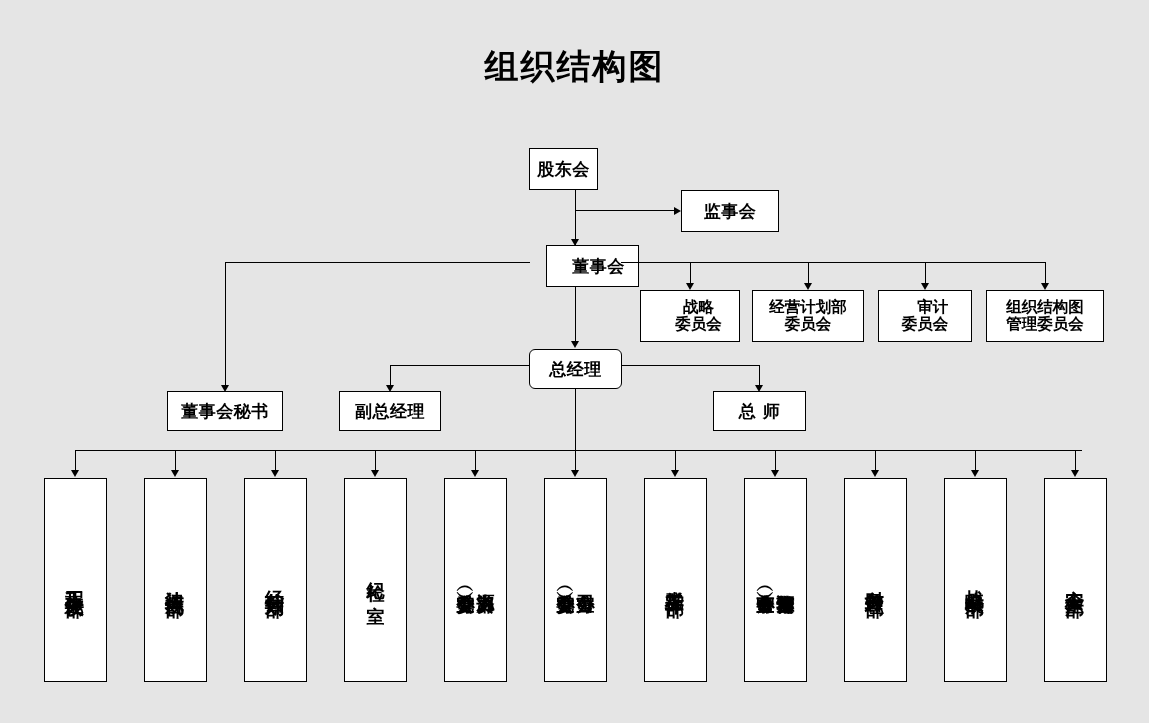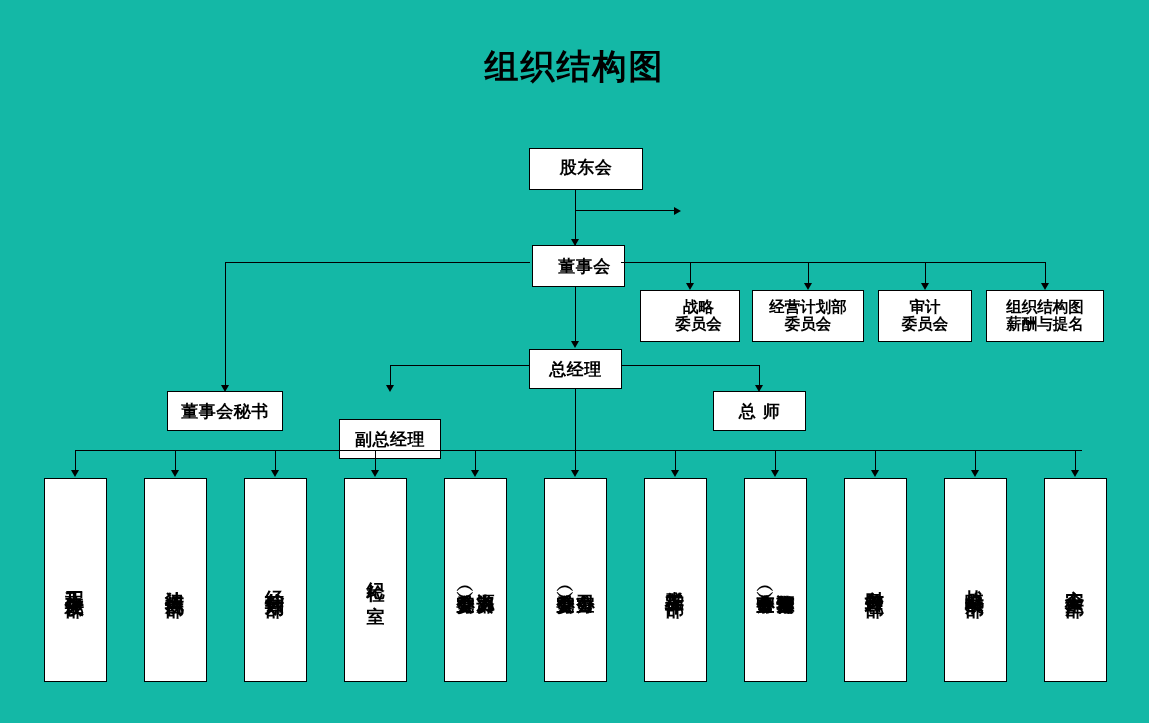--- a/index.html
+++ b/index.html
@@ -5,21 +5,21 @@
   html,body{margin:0;padding:0;background:#ffffff;}
   body{
     font-family:"DejaVu Sans","Liberation Sans",sans-serif;
     color:#000;
     -webkit-font-smoothing:antialiased;
   }
   #stage{
     position:relative;
     width:1149px;
     height:723px;
-    background:#14b8a6;
+    background:#e5e5e5;
     overflow:hidden;
   }
   #chart-title{
     position:absolute;
     left:0; top:44px;
     width:1149px;
     text-align:center;
     font-size:34px;
     font-weight:700;
     letter-spacing:2px;
@@ -92,33 +92,36 @@
     border-right:0;
   }
 </style>
 </head>
 <body>
 
 <div id="stage">
 
   <div id="chart-title">组织结构图</div>
 
-  <div class="node" style="left:529px;top:148px;width:114px;height:42px;font-family:Liberation Mono, monospace;">
+  <div class="node" style="left:529px;top:148px;width:69px;height:42px;">
     <span class="lbl">股东会</span>
   </div>
 
+  <div class="node" style="left:681px;top:190px;width:98px;height:42px;">
+    <span class="lbl">监事会</span>
+  </div>
 
   <div class="ln v" style="left:575px;top:190px;height:55px;"></div>
 
   <div class="ln h" style="left:575px;top:210px;width:99px;"></div>
   <div class="arw right" style="left:674px;top:206.5px;"></div>
 
   <div class="arw" style="left:570.5px;top:239px;"></div>
 
-  <div class="node" style="left:532px;top:245px;width:93px;height:42px;padding-left:12px;">
+  <div class="node" style="left:546px;top:245px;width:93px;height:42px;padding-left:12px;">
     <span class="lbl">董事会</span>
   </div>
 
   <div class="ln h" style="left:225px;top:262px;width:305px;"></div>
   <div class="ln v" style="left:225px;top:262px;height:128px;"></div>
   <div class="arw" style="left:221px;top:385px;"></div>
 
   <div class="ln h" style="left:621px;top:262px;width:425px;"></div>
 
   <div class="ln v" style="left:690px;top:262px;height:26px;"></div>
@@ -132,46 +135,46 @@
 
   <div class="ln v" style="left:1045px;top:262px;height:26px;"></div>
   <div class="arw" style="left:1041px;top:283px;"></div>
 
   <div class="node small" style="left:640px;top:290px;width:100px;height:52px;padding-left:17px;">
     <span class="lbl"><span>战略</span><br><span>委员会</span></span>
   </div>
   <div class="node small" style="left:752px;top:290px;width:112px;height:52px;">
     <span class="lbl"><span>经营计划部</span><br><span>委员会</span></span>
   </div>
-  <div class="node small" style="left:878px;top:290px;width:94px;height:52px;">
+  <div class="node small" style="left:878px;top:290px;width:94px;height:52px;text-align:right;">
     <span class="lbl"><span>审计</span><br><span>委员会</span></span>
   </div>
   <div class="node small" style="left:986px;top:290px;width:118px;height:52px;">
-    <span class="lbl"><span>组织结构图</span><br><span>薪酬与提名</span></span>
+    <span class="lbl"><span>组织结构图</span><br><span>管理委员会</span></span>
   </div>
 
   <div class="ln v" style="left:575px;top:287px;height:56px;"></div>
   <div class="arw" style="left:570.5px;top:341px;"></div>
 
-  <div class="node" style="left:529px;top:349px;width:93px;height:40px;">
+  <div class="node" style="left:529px;top:349px;width:93px;height:40px;border-radius:6px;">
     <span class="lbl">总经理</span>
   </div>
 
   <div class="ln h" style="left:390px;top:365px;width:140px;"></div>
   <div class="ln v" style="left:390px;top:365px;height:25px;"></div>
   <div class="arw" style="left:386px;top:385px;"></div>
 
   <div class="ln h" style="left:621px;top:365px;width:139px;"></div>
   <div class="ln v" style="left:759px;top:365px;height:25px;"></div>
   <div class="arw" style="left:755px;top:385px;"></div>
 
   <div class="node" style="left:167px;top:391px;width:116px;height:40px;">
     <span class="lbl">董事会秘书</span>
   </div>
-  <div class="node" style="left:339px;top:391px;width:102px;height:40px;margin-top:28px;">
+  <div class="node" style="left:339px;top:391px;width:102px;height:40px;">
     <span class="lbl">副总经理</span>
   </div>
   <div class="node" style="left:713px;top:391px;width:93px;height:40px;">
     <span class="lbl">总 师</span>
   </div>
 
   <div class="ln v" style="left:575px;top:389px;height:62px;"></div>
 
   <div class="ln h" style="left:75px;top:450px;width:1007px;"></div>
 

